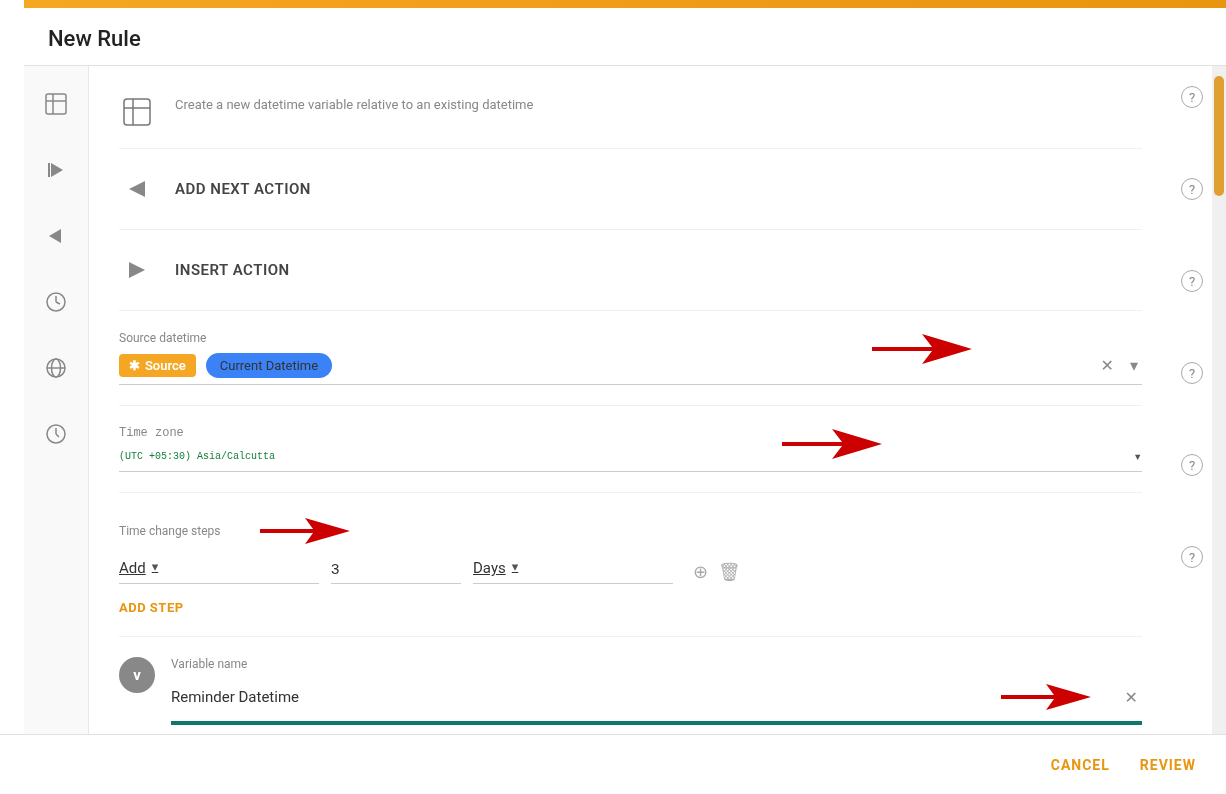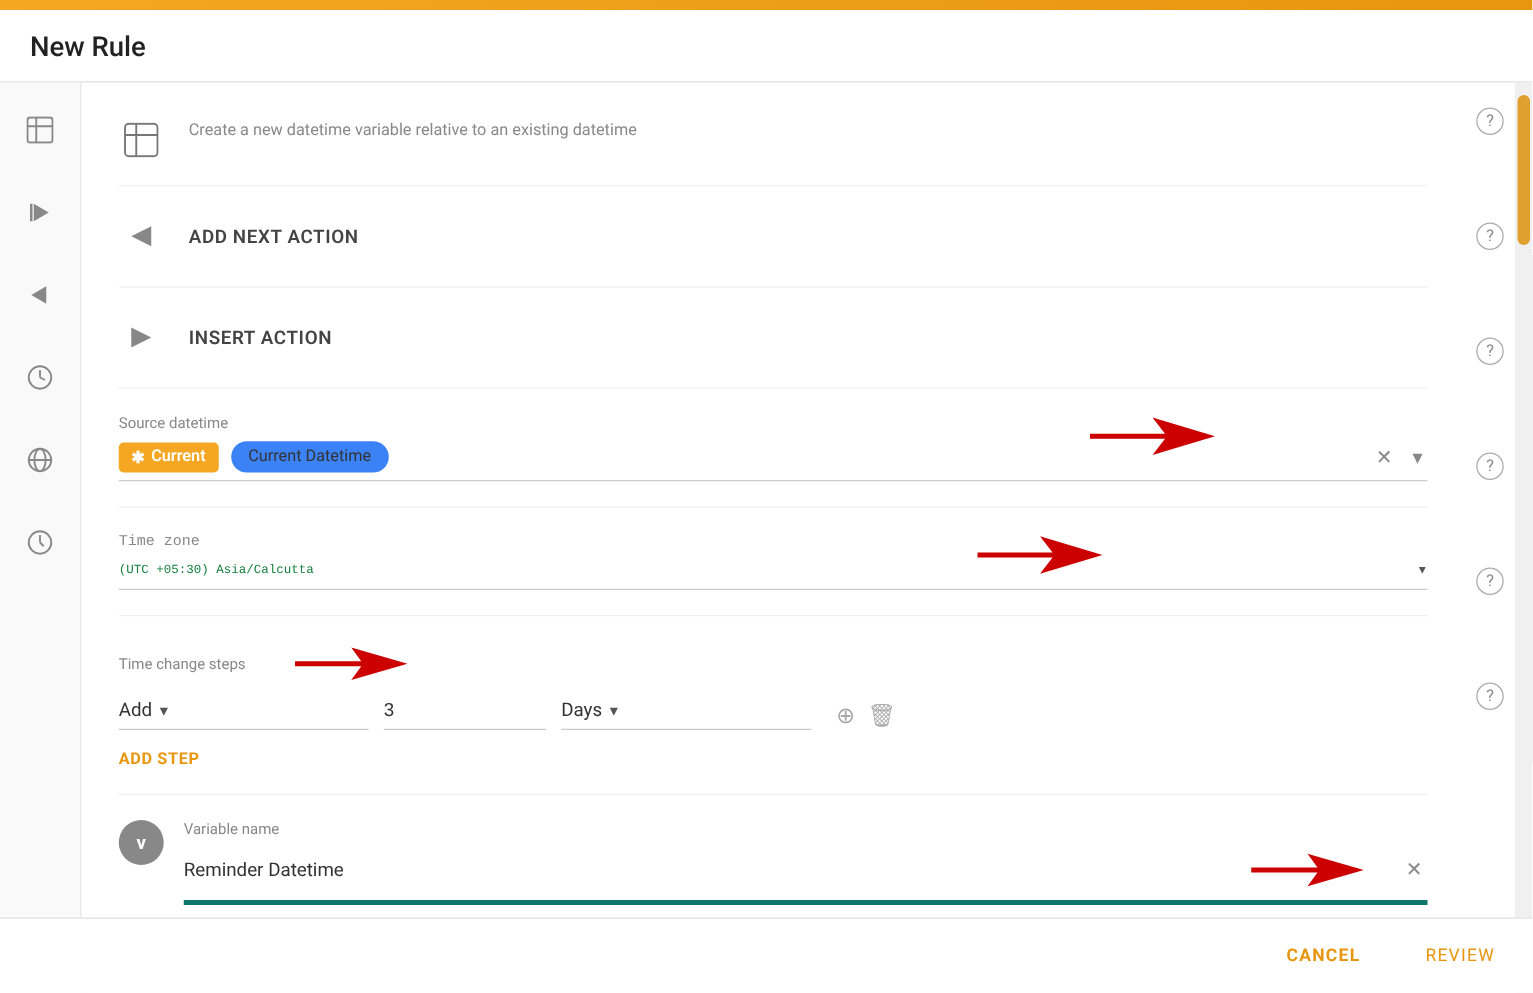--- a/index.html
+++ b/index.html
@@ -208,23 +208,24 @@
 
     .time-change-row {
       display: flex;
       align-items: center;
       gap: 12px;
       margin-top: 10px;
     }
 
     .select-wrap {
       display: flex;
-      align-items: flex-end;
+      align-items: flex-start;
       border-bottom: 1px solid #ccc;
       padding-bottom: 6px;
+      text-decoration: underline;
     }
 
     .select-val {
       font-size: 15px;
       color: #333;
     }
 
     .select-arrow {
       color: #555;
       font-size: 13px;
@@ -300,44 +301,44 @@
       color: #e8950f;
       font-size: 14px;
       font-weight: 700;
       letter-spacing: 1px;
       cursor: pointer;
     }
 
     .footer-review {
       color: #e8950f;
       font-size: 14px;
-      font-weight: 400;
+      font-weight: 700;
       letter-spacing: 1px;
       cursor: pointer;
-      margin-left: 22px;
     }
 
     .v-icon-circle {
       width: 36px;
       height: 36px;
       border-radius: 50%;
       background: #888;
       color: #fff;
       display: flex;
       align-items: center;
       justify-content: center;
       font-size: 15px;
       font-weight: 700;
     }
 
     .layout-wrapper {
       display: flex;
       flex-direction: column;
       height: 794px;
       position: relative;
+      padding-left: 24px;
     }
 
     .content-row {
       display: flex;
       flex: 1;
       overflow: hidden;
     }
 
     .form-scroll {
       flex: 1;
@@ -444,21 +445,21 @@
           </svg>
         </div>
         <div class="action-label">INSERT ACTION</div>
       </div>
 
       <div class="form-section" style="position:relative;">
         <div class="field-label">Source datetime</div>
         <div class="field-row">
           <div class="global-badge">
             <span>✱</span>
-            <span>Current</span>
+            <span>Source</span>
           </div>
           <div class="current-datetime-badge">Current Datetime</div>
           <div class="field-actions">
             <button class="icon-btn">✕</button>
             <button class="icon-btn">▾</button>
           </div>
         </div>
 
         <svg style="position:absolute; right:160px; top:18px; pointer-events:none;" width="120" height="40" viewBox="0 0 120 40">
           <polygon points="110,20 60,5 70,18 10,18 10,22 70,22 60,35" fill="#cc0000"></polygon>

